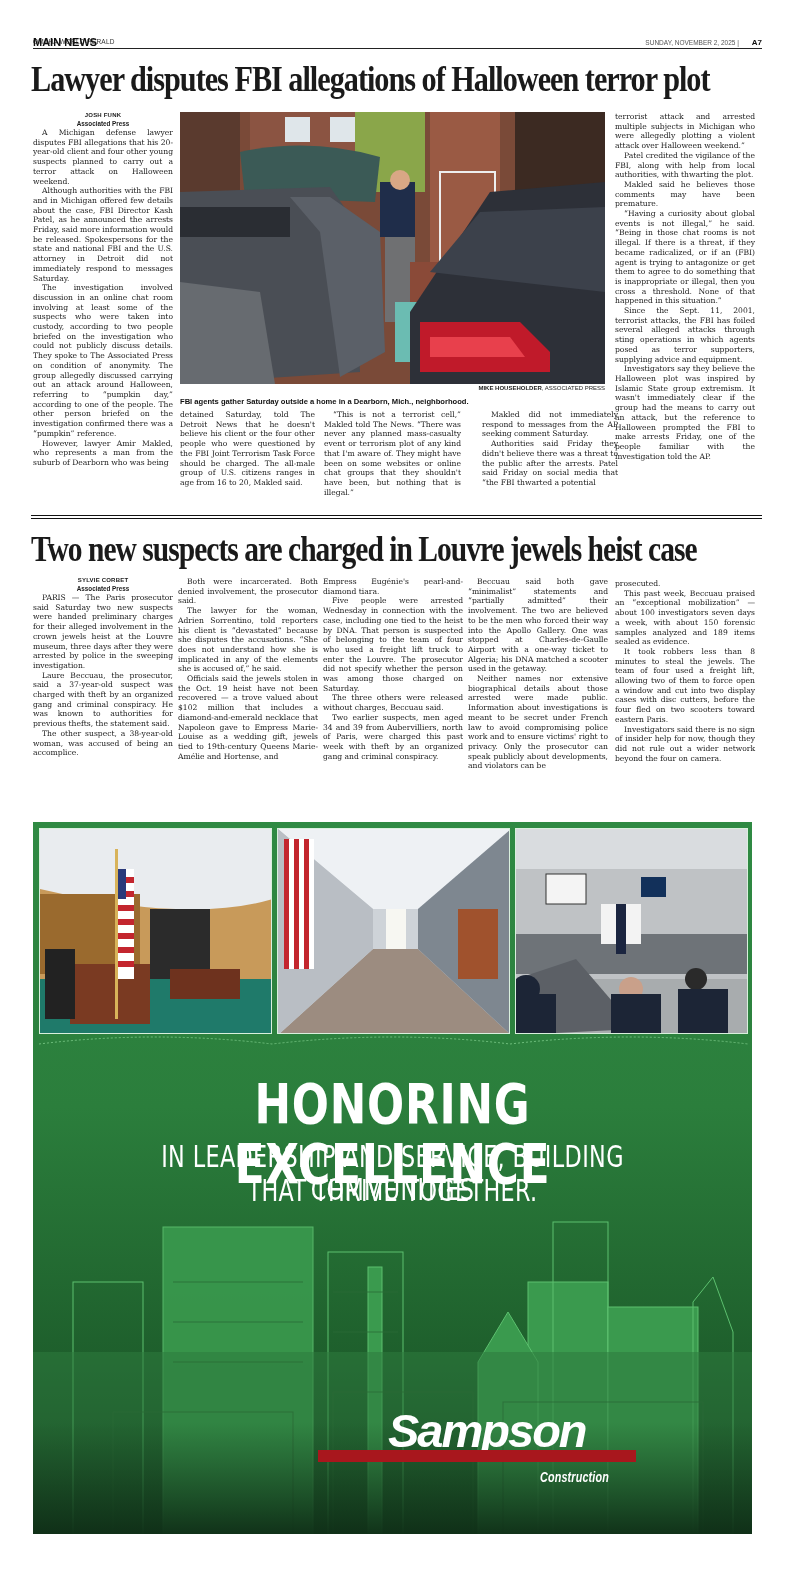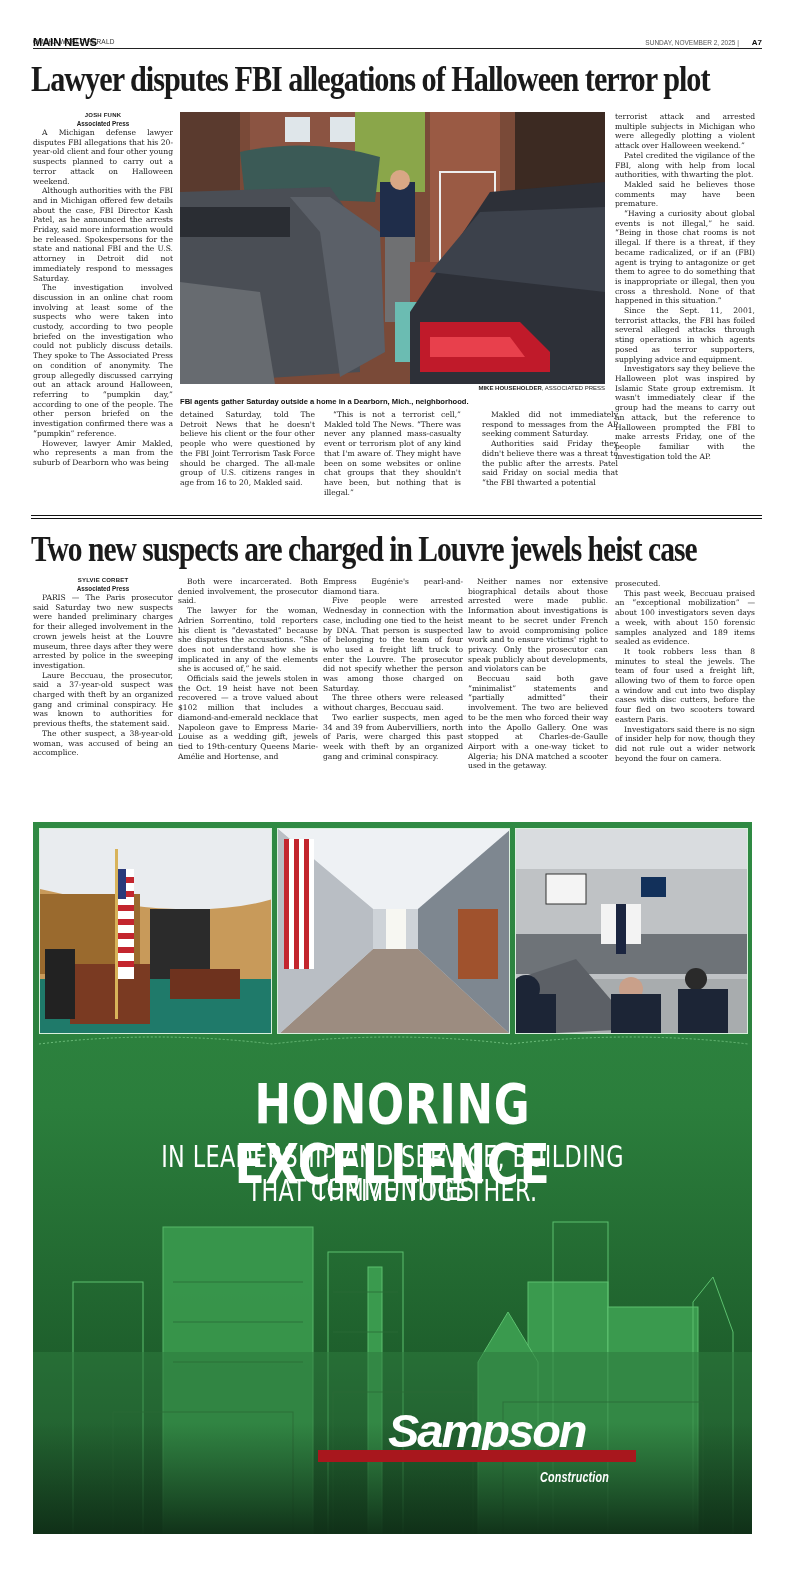--- a/index.html
+++ b/index.html
@@ -131,22 +131,22 @@
   <p>The lawyer for the woman, Adrien Sorrentino, told reporters his client is “devastated” because she disputes the accusations. “She does not understand how she is implicated in any of the elements she is accused of,” he said.</p>
   <p>Officials said the jewels stolen in the Oct. 19 heist have not been recovered — a trove valued about $102 million that includes a diamond-and-emerald necklace that Napoleon gave to Empress Marie-Louise as a wedding gift, jewels tied to 19th-century Queens Marie-Amélie and Hortense, and</p>
 </div>
 <div class="col" style="left:323px; top:577px; width:140px;">
   <p style="text-indent:0">Empress Eugénie's pearl-and-diamond tiara.</p>
   <p>Five people were arrested Wednesday in connection with the case, including one tied to the heist by DNA. That person is suspected of belonging to the team of four who used a freight lift truck to enter the Louvre. The prosecutor did not specify whether the person was among those charged on Saturday.</p>
   <p>The three others were released without charges, Beccuau said.</p>
   <p>Two earlier suspects, men aged 34 and 39 from Aubervilliers, north of Paris, were charged this past week with theft by an organized gang and criminal conspiracy.</p>
 </div>
 <div class="col" style="left:468px; top:577px; width:140px;">
+  <p>Beccuau said both gave “minimalist” statements and “partially admitted” their involvement. The two are believed to be the men who forced their way into the Apollo Gallery. One was stopped at Charles-de-Gaulle Airport with a one-way ticket to Algeria; his DNA matched a scooter used in the getaway.</p>
   <p>Neither names nor extensive biographical details about those arrested were made public. Information about investigations is meant to be secret under French law to avoid compromising police work and to ensure victims' right to privacy. Only the prosecutor can speak publicly about developments, and violators can be</p>
-  <p>Beccuau said both gave “minimalist” statements and “partially admitted” their involvement. The two are believed to be the men who forced their way into the Apollo Gallery. One was stopped at Charles-de-Gaulle Airport with a one-way ticket to Algeria; his DNA matched a scooter used in the getaway.</p>
 </div>
 <div class="col" style="left:615px; top:579px; width:140px;">
   <p style="text-indent:0">prosecuted.</p>
   <p>This past week, Beccuau praised an “exceptional mobilization” — about 100 investigators seven days a week, with about 150 forensic samples analyzed and 189 items sealed as evidence.</p>
   <p>It took robbers less than 8 minutes to steal the jewels. The team of four used a freight lift, allowing two of them to force open a window and cut into two display cases with disc cutters, before the four fled on two scooters toward eastern Paris.</p>
   <p>Investigators said there is no sign of insider help for now, though they did not rule out a wider network beyond the four on camera.</p>
 </div>
 
 <div class="ad">
   <div class="tile" style="left:6px;">

